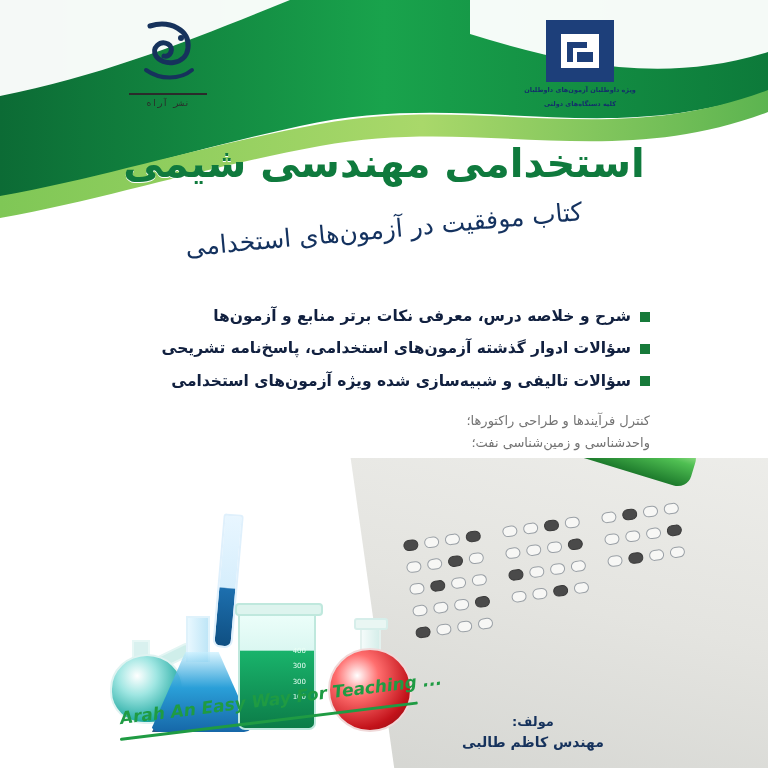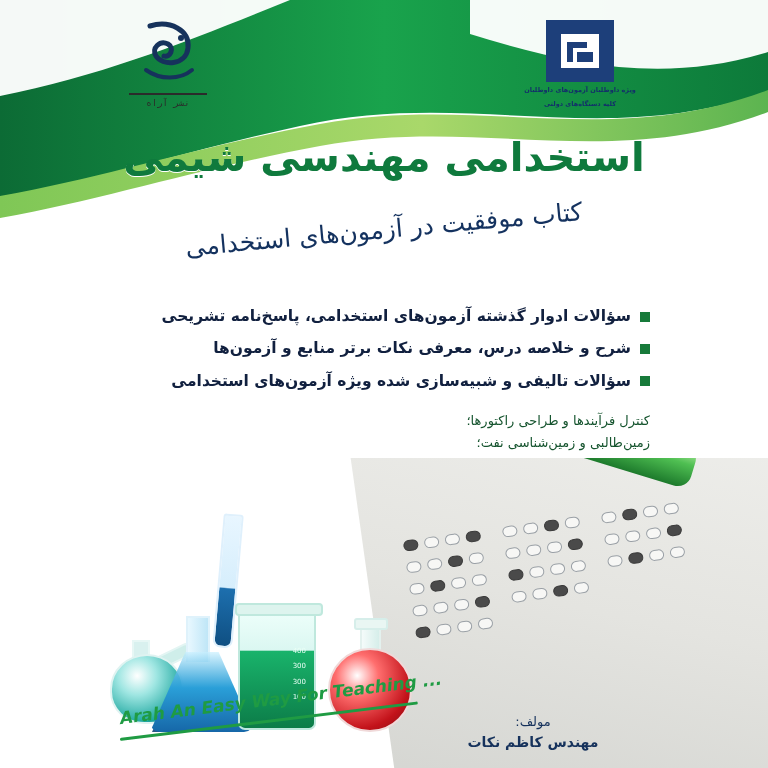--- a/index.html
+++ b/index.html
@@ -46,21 +46,21 @@
     display:flex;align-items:center;justify-content:center;
   }
   .uni-logo .badge svg{display:block;}
   .uni-logo .uni-line{
     font-size:6.5px;color:#13306a;line-height:1.5;margin-top:4px;
     font-weight:bold;
   }
 
   
   .main-title{
-    position:absolute;top:134px;left:0;width:768px;
+    position:absolute;top:140px;left:0;width:768px;
     text-align:center;
     font-size:40px;font-weight:bold;color:#0f7a3d;
     letter-spacing:0;
     text-shadow:0 1px 0 #ffffff;
   }
   .sub-title{
     position:absolute;top:215px;left:0;width:768px;
     text-align:center;
     font-size:25px;color:#14325f;
     transform:rotate(-5.2deg);
@@ -80,21 +80,21 @@
   }
   .bullet-tx{
     font-size:15.5px;color:#11203f;font-weight:bold;line-height:1.5;
   }
 
   
   .topics{
     position:absolute;top:410px;right:118px;width:300px;text-align:right;
   }
   .topic-line{
-    font-size:13px;color:#14532d;line-height:1.72;
+    font-size:13px;color:#737373;line-height:1.72;
   }
 
   
   .photo{
     position:absolute;left:0;bottom:0;width:768px;height:310px;overflow:hidden;
   }
 
   
   .sheet{
     position:absolute;right:0;top:-120px;width:430px;height:430px;
@@ -202,21 +202,21 @@
   }
   .slogan .underline{
     position:absolute;left:0;top:30px;width:300px;height:3px;background:#1f9b43;
     transform:rotate(-7deg);transform-origin:0 50%;border-radius:2px;
   }
 
   
   .author{
     position:absolute;right:120px;bottom:18px;width:230px;text-align:center;color:#16325c;
   }
-  .author .lbl{font-size:13px;font-weight:normal;margin-bottom:5px;}
+  .author .lbl{font-size:13px;font-weight:bold;margin-bottom:5px;}
   .author .nm{font-size:14px;font-weight:bold;}
 </style>
 </head>
 <body>
 
 <div id="cover">
 
   <div class="swoosh">
     <svg width="768" height="230" viewBox="0 0 768 230">
       <defs>
@@ -262,35 +262,35 @@
     <div class="uni-line">ویژه داوطلبان آزمون‌های داوطلبان</div>
     <div class="uni-line">کلیه دستگاه‌های دولتی</div>
   </div>
 
   <div class="main-title">استخدامی مهندسی شیمی</div>
   <div class="sub-title">کتاب موفقیت در آزمون‌های استخدامی</div>
 
   <div class="bullets">
     <div class="bullet-row">
       <span class="bullet-sq"></span>
-      <span class="bullet-tx">سؤالات ادوار گذشته آزمون‌های استخدامی، پاسخ‌نامه تشریحی</span>
+      <span class="bullet-tx">شرح و خلاصه درس، معرفی نکات برتر منابع و آزمون‌ها</span>
     </div>
     <div class="bullet-row">
       <span class="bullet-sq"></span>
-      <span class="bullet-tx">شرح و خلاصه درس، معرفی نکات برتر منابع و آزمون‌ها</span>
+      <span class="bullet-tx">سؤالات ادوار گذشته آزمون‌های استخدامی، پاسخ‌نامه تشریحی</span>
     </div>
     <div class="bullet-row">
       <span class="bullet-sq"></span>
       <span class="bullet-tx">سؤالات تالیفی و شبیه‌سازی شده ویژه آزمون‌های استخدامی</span>
     </div>
   </div>
 
   <div class="topics">
     <div class="topic-line">کنترل فرآیندها و طراحی راکتورها؛</div>
-    <div class="topic-line">زمین‌طالبی و زمین‌شناسی نفت؛</div>
+    <div class="topic-line">واحد‌شناسی و زمین‌شناسی نفت؛</div>
     <div class="topic-line">انتقال جرم و عملیات واحد؛</div>
     <div class="topic-line">ترمودینامیک و قانون اصلی؛</div>
     <div class="topic-line">انتقال حرارت و مبدل حرارتی؛</div>
     <div class="topic-line">مکانیک سیالات</div>
   </div>
 
   <div class="photo">
 
     <div class="sheet">
       <div class="bubble-row" style="left:40px;top:150px;">
@@ -402,17 +402,17 @@
       <div class="bulb"></div>
     </div>
 
     <div class="slogan">
       <div class="txt">Arah An Easy Way For Teaching ...</div>
       <div class="underline"></div>
     </div>
 
     <div class="author">
       <div class="lbl">مولف:</div>
-      <div class="nm">مهندس کاظم نکات</div>
+      <div class="nm">مهندس کاظم طالبی</div>
     </div>
 
   </div>
 </div>
 
 </body></html>

